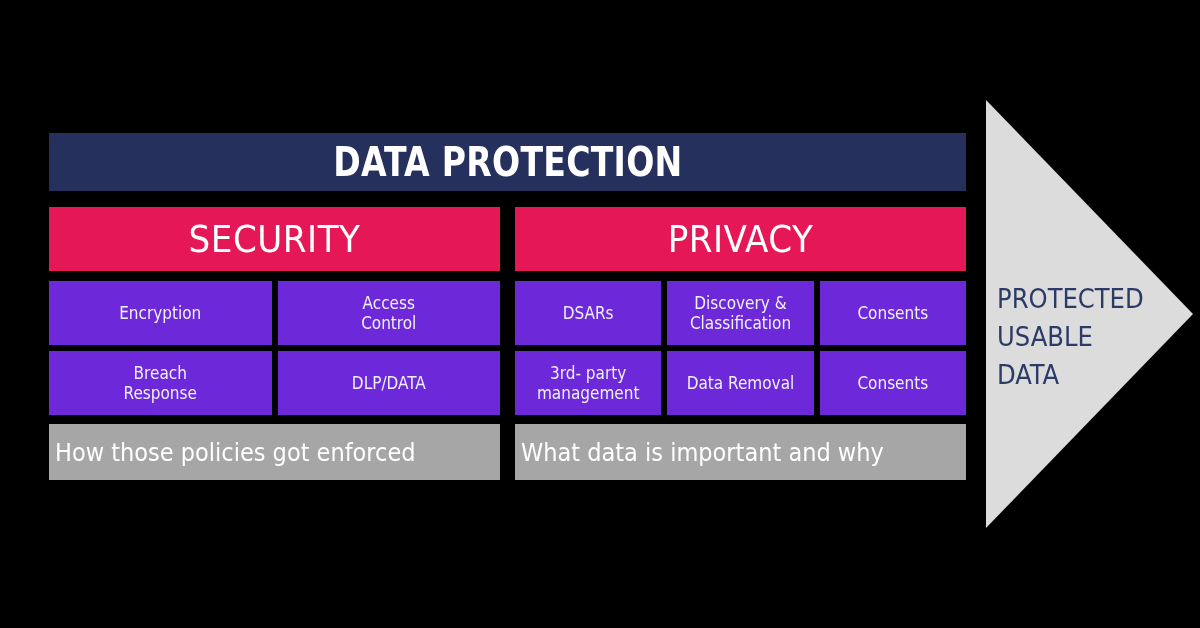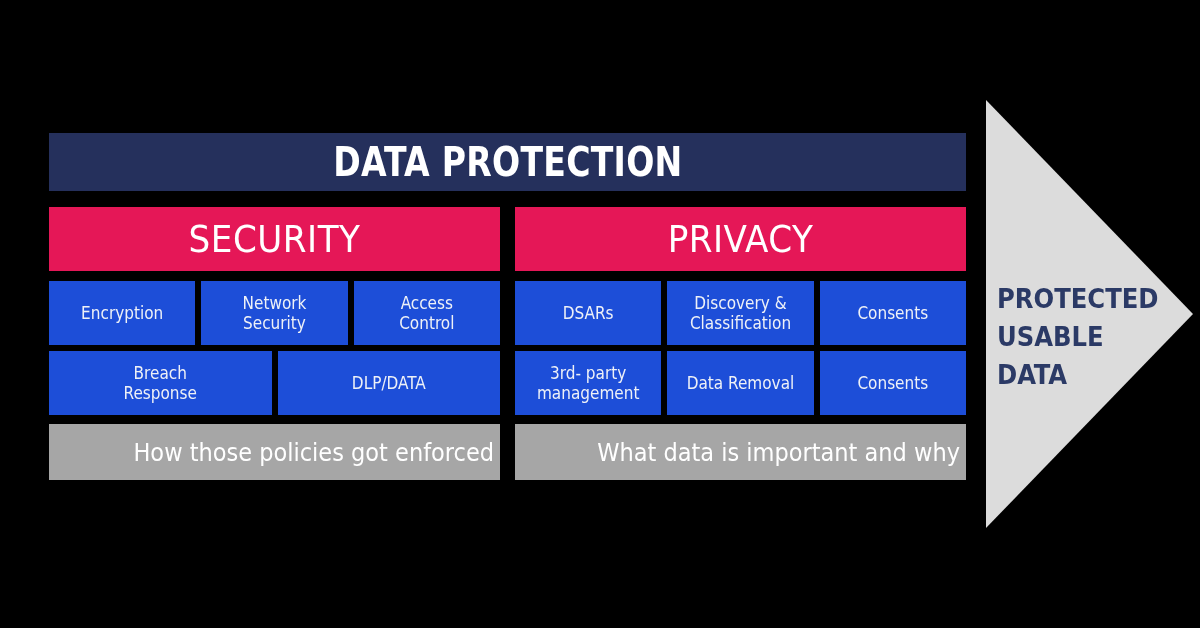--- a/index.html
+++ b/index.html
@@ -70,21 +70,21 @@
   }
 
   .tile-row {
     display: flex;
     gap: 6px;
     margin-bottom: 6px;
   }
   .tile {
     flex: 1 1 0;
     height: 64px;
-    background: #1d4ed8;
+    background: #6d28d9;
     display: flex;
     align-items: center;
     justify-content: center;
     text-align: center;
     padding: 0 4px;
     box-sizing: border-box;
   }
   .tile-label {
     color: #eef1f7;
     font-size: 17px;
@@ -92,21 +92,21 @@
     font-family: "DejaVu Sans Condensed", "Liberation Sans Narrow", "Liberation Sans", sans-serif;
     font-weight: 400;
   }
 
   .caption-bar {
     margin-top: 9px;
     height: 56px;
     background: #a6a6a6;
     display: flex;
     align-items: center;
-    justify-content: flex-end;
+    justify-content: flex-start;
     padding: 0 6px;
     box-sizing: border-box;
   }
   .caption-text {
     color: #ffffff;
     font-size: 25px;
     font-family: "DejaVu Sans Condensed", "Liberation Sans Narrow", "Liberation Sans", sans-serif;
     font-weight: 400;
     white-space: nowrap;
   }
@@ -126,44 +126,41 @@
   }
   .arrow-text {
     position: absolute;
     left: 11px;
     top: 180px;
     width: 170px;
     color: #2b3a66;
     font-size: 27px;
     line-height: 38px;
     font-family: "DejaVu Sans Condensed", "Liberation Sans Narrow", "Liberation Sans", sans-serif;
-    font-weight: 700;
+    font-weight: 400;
   }
   .arrow-text span { display: block; }
 </style>
 </head>
 <body>
 
 <div id="stage">
 
   <div class="header-band">
     <div class="header-title">DATA PROTECTION</div>
   </div>
 
   <div class="column security">
     <div class="pillar-band">
       <div class="pillar-label">SECURITY</div>
     </div>
 
     <div class="tile-row">
       <div class="tile">
         <div class="tile-label">Encryption</div>
-      </div>
-      <div class="tile">
-        <div class="tile-label">Network<br>Security</div>
       </div>
       <div class="tile">
         <div class="tile-label">Access<br>Control</div>
       </div>
     </div>
 
     <div class="tile-row">
       <div class="tile">
         <div class="tile-label">Breach<br>Response</div>
       </div>

